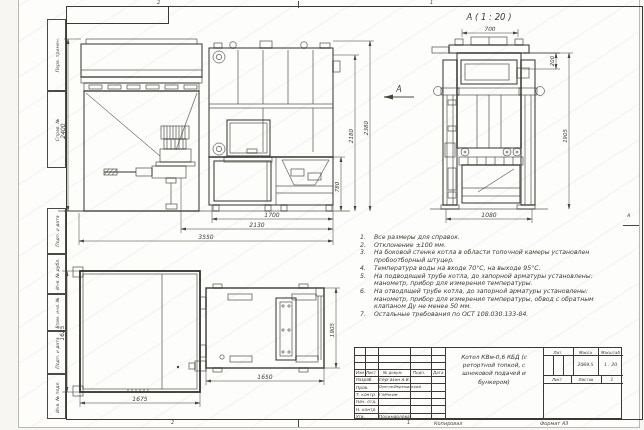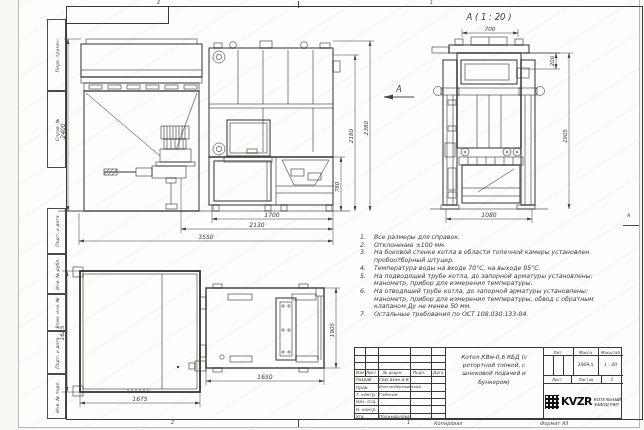--- a/index.html
+++ b/index.html
@@ -450,25 +450,17 @@
     <div class="vl" style="left:246px;top:27px;height:8px;"></div>
     <span class="ctx" style="left:188px;top:1.5px;width:30px;font-size:4px;">Лит.</span>
     <span class="ctx" style="left:218px;top:1.5px;width:25px;font-size:4px;">Масса</span>
     <span class="ctx" style="left:243px;top:1.5px;width:25px;font-size:4px;">Масштаб</span>
     <span class="ctx" style="left:218px;top:14px;width:25px;font-size:4.6px;">2069,5</span>
     <span class="ctx" style="left:243px;top:14px;width:25px;font-size:4.6px;">1 : 20</span>
     <span class="ctx" style="left:188px;top:28.5px;width:28px;font-size:4px;">Лист</span>
     <span class="ctx" style="left:216px;top:28.5px;width:30px;font-size:4px;">Листов</span>
     <span class="ctx" style="left:246px;top:28.5px;width:22px;font-size:4.6px;">1</span>
 
-    <div class="logo">
-      <div class="logo-sq"></div>
-      <div class="logo-kvzr">KVZR</div>
-      <div class="logo-org">
-        <div>КОТЕЛЬНЫЙ</div>
-        <div>ЗАВОД РЭП</div>
-      </div>
-    </div>
   </div>
 
   <span class="zlab" style="left:434px;top:420px;">Копировал</span>
   <span class="zlab" style="left:540px;top:420px;">Формат А3</span>
 </div>
 
 </body></html>

